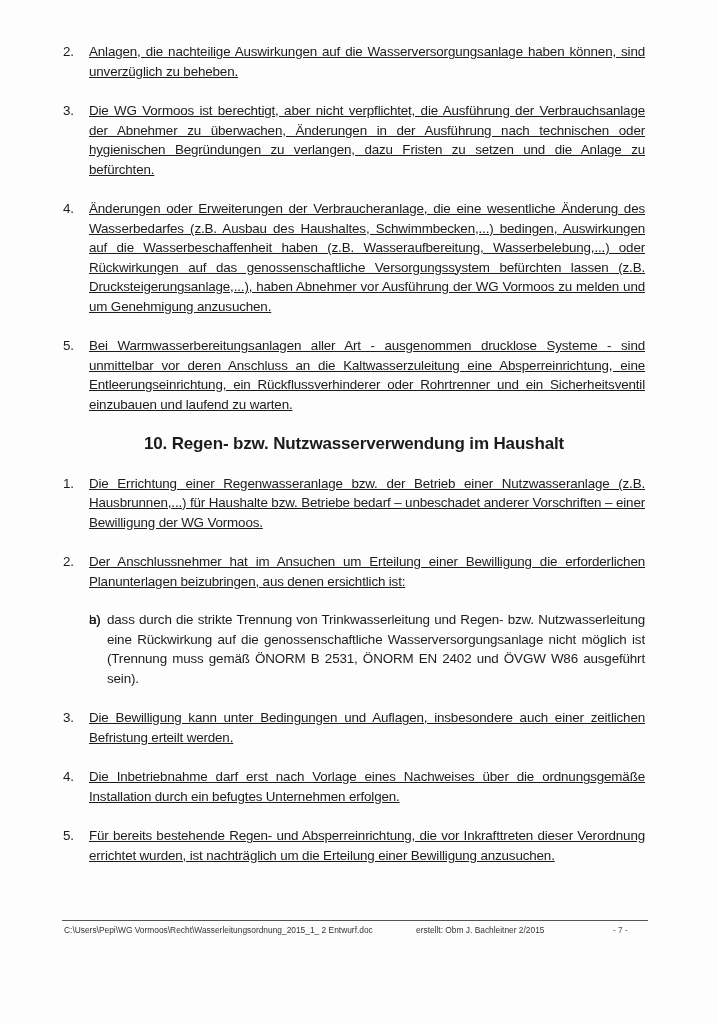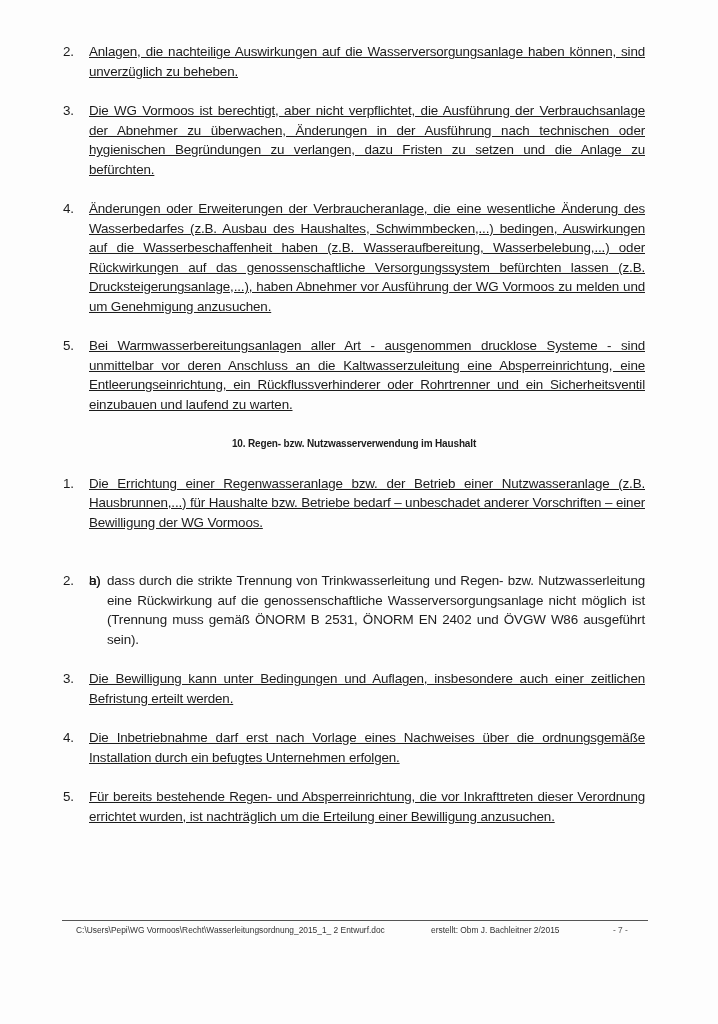--- a/index.html
+++ b/index.html
@@ -45,21 +45,21 @@
       display: block;
       text-decoration: underline;
     }
     .gap { height: 20px; }
     .heading {
       text-align: center;
       font-weight: bold;
       margin: 0;
       padding-left: 0;
       width: 582px;
-      font-size: 10px;
+      font-size: 17px;
     }
     .sublist {
       margin-top: 19px;
     }
     .subitem {
       position: relative;
       padding-left: 18px;
       text-align: justify;
     }
     .subitem .sublabel {
@@ -78,22 +78,22 @@
     .footer {
       position: absolute;
       left: 64px;
       top: 924px;
       width: 584px;
       font-size: 8.4px;
       line-height: 12px;
       color: #333;
       white-space: nowrap;
     }
-    .footer .path { position: absolute; left: 12px; top: 0; }
-    .footer .author { position: absolute; left: 352px; top: 0; margin-left: 15px; }
+    .footer .path { position: absolute; left: 0; top: 0; }
+    .footer .author { position: absolute; left: 352px; top: 0; }
     .footer .pageno { position: absolute; left: 549px; top: 0; color: #555; }
   </style>
 </head>
 <body>
 
 <div class="page">
   <div class="content">
 
     <div class="item">
       <span class="num">2.</span>
@@ -123,20 +123,21 @@
     <div class="gap"></div>
 
     <div class="item">
       <span class="num">1.</span>
       <span class="para">Die Errichtung einer Regenwasseranlage bzw. der Betrieb einer Nutzwasseranlage (z.B. Hausbrunnen,...) für Haushalte bzw. Betriebe bedarf – unbeschadet anderer Vorschriften – einer Bewilligung der WG Vormoos.</span>
     </div>
     <div class="gap"></div>
 
     <div class="item">
       <span class="num">2.</span>
+      <span class="para">Der Anschlussnehmer hat im Ansuchen um Erteilung einer Bewilligung die erforderlichen Planunterlagen beizubringen, aus denen ersichtlich ist:</span>
       <div class="sublist">
         <div class="subitem">
           <span class="sublabel">a)</span>
         </div>
         <div class="subitem">
           <span class="sublabel">b)</span>
           <span>dass durch die strikte Trennung von Trinkwasserleitung und Regen- bzw. Nutzwasserleitung eine Rückwirkung auf die genossenschaftliche Wasserversorgungsanlage nicht möglich ist (Trennung muss gemäß ÖNORM B 2531, ÖNORM EN 2402 und ÖVGW W86 ausgeführt sein).</span>
         </div>
       </div>
     </div>

